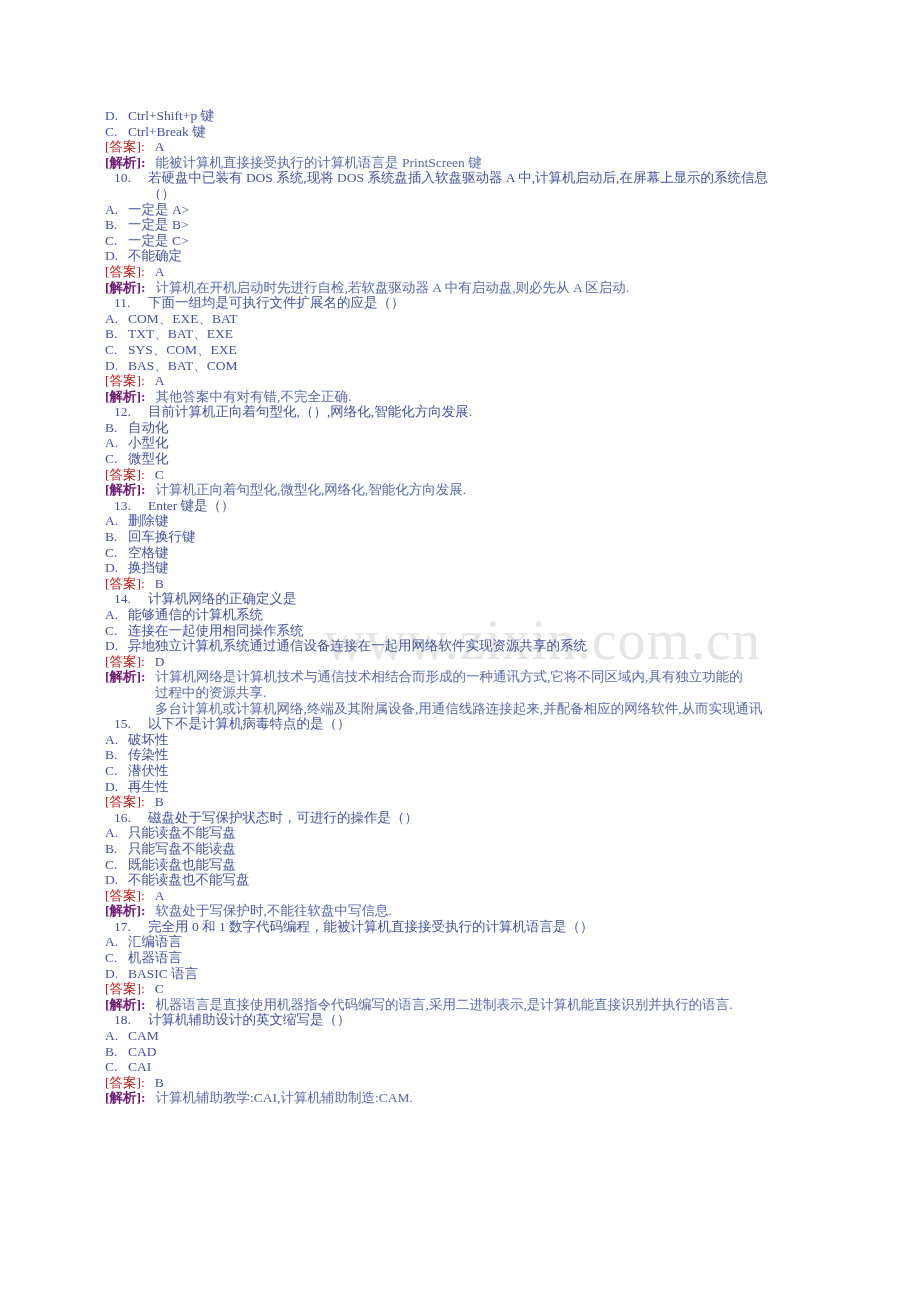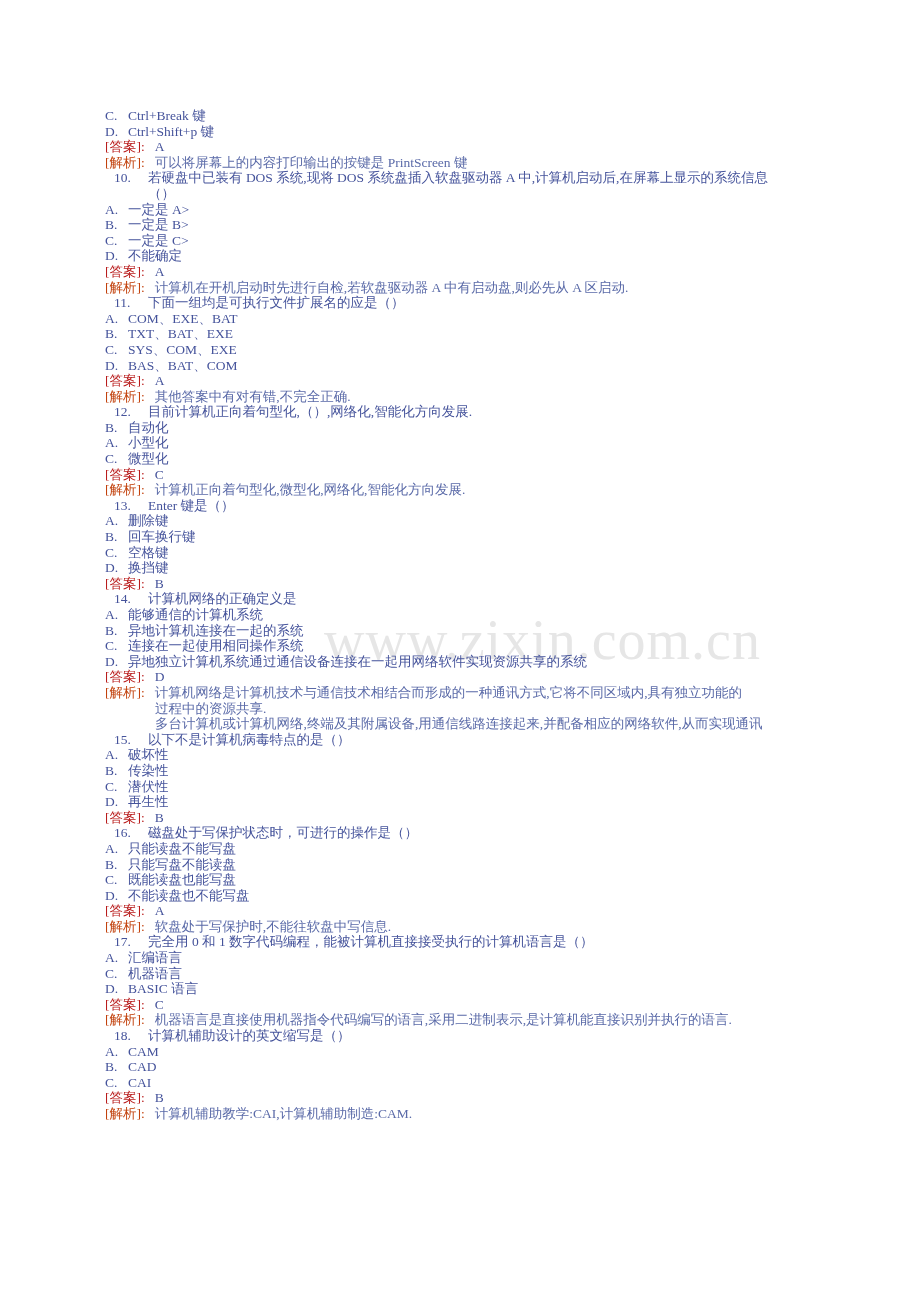--- a/index.html
+++ b/index.html
@@ -77,40 +77,40 @@
 
   .ans .lbl {
     color: #b91c1c;
   }
   .ans .val {
     color: #45539b;
     padding-left: 10px;
   }
 
   .exp .lbl {
-    color: #c2410c;
-    font-weight: normal;
+    color: #701a75;
+    font-weight: bold;
   }
   .exp .body {
     color: #5a6aa8;
     padding-left: 10px;
   }
 </style>
 </head>
 <body>
 
 <div class="page">
 
   <div class="watermark">www.zixin.com.cn</div>
 
   <div class="content" id="content">
+      <div class="line opt"><span class="ltr">D.</span><span>Ctrl+Shift+p 键</span></div>
       <div class="line opt"><span class="ltr">C.</span><span>Ctrl+Break 键</span></div>
-      <div class="line opt"><span class="ltr">D.</span><span>Ctrl+Shift+p 键</span></div>
       <div class="line ans"><span class="lbl">[答案]:</span><span class="val">A</span></div>
-      <div class="line exp"><span class="lbl">[解析]:</span><span class="body">可以将屏幕上的内容打印输出的按键是 PrintScreen 键</span></div>
+      <div class="line exp"><span class="lbl">[解析]:</span><span class="body">能被计算机直接接受执行的计算机语言是 PrintScreen 键</span></div>
       <div class="line stem"><span class="num">10.</span><span class="txt">若硬盘中已装有 DOS 系统,现将 DOS 系统盘插入软盘驱动器 A 中,计算机启动后,在屏幕上显示的系统信息</span></div>
       <div class="line stem"><span class="num">&nbsp;</span><span class="txt">（）</span></div>
       <div class="line opt"><span class="ltr">A.</span><span>一定是 A&gt;</span></div>
       <div class="line opt"><span class="ltr">B.</span><span>一定是 B&gt;</span></div>
       <div class="line opt"><span class="ltr">C.</span><span>一定是 C&gt;</span></div>
       <div class="line opt"><span class="ltr">D.</span><span>不能确定</span></div>
       <div class="line ans"><span class="lbl">[答案]:</span><span class="val">A</span></div>
       <div class="line exp"><span class="lbl">[解析]:</span><span class="body">计算机在开机启动时先进行自检,若软盘驱动器 A 中有启动盘,则必先从 A 区启动.</span></div>
       <div class="line stem"><span class="num">11.</span><span class="txt">下面一组均是可执行文件扩展名的应是（）</span></div>
       <div class="line opt"><span class="ltr">A.</span><span>COM、EXE、BAT</span></div>
@@ -126,21 +126,20 @@
       <div class="line ans"><span class="lbl">[答案]:</span><span class="val">C</span></div>
       <div class="line exp"><span class="lbl">[解析]:</span><span class="body">计算机正向着句型化,微型化,网络化,智能化方向发展.</span></div>
       <div class="line stem"><span class="num">13.</span><span class="txt">Enter 键是（）</span></div>
       <div class="line opt"><span class="ltr">A.</span><span>删除键</span></div>
       <div class="line opt"><span class="ltr">B.</span><span>回车换行键</span></div>
       <div class="line opt"><span class="ltr">C.</span><span>空格键</span></div>
       <div class="line opt"><span class="ltr">D.</span><span>换挡键</span></div>
       <div class="line ans"><span class="lbl">[答案]:</span><span class="val">B</span></div>
       <div class="line stem"><span class="num">14.</span><span class="txt">计算机网络的正确定义是</span></div>
       <div class="line opt"><span class="ltr">A.</span><span>能够通信的计算机系统</span></div>
-      <div class="line opt"><span class="ltr">B.</span><span>异地计算机连接在一起的系统</span></div>
       <div class="line opt"><span class="ltr">C.</span><span>连接在一起使用相同操作系统</span></div>
       <div class="line opt"><span class="ltr">D.</span><span>异地独立计算机系统通过通信设备连接在一起用网络软件实现资源共享的系统</span></div>
       <div class="line ans"><span class="lbl">[答案]:</span><span class="val">D</span></div>
       <div class="line exp"><span class="lbl">[解析]:</span><span class="body">计算机网络是计算机技术与通信技术相结合而形成的一种通讯方式,它将不同区域内,具有独立功能的</span></div>
       <div class="line exp cont"><span class="body">过程中的资源共享.</span></div>
       <div class="line exp cont"><span class="body">多台计算机或计算机网络,终端及其附属设备,用通信线路连接起来,并配备相应的网络软件,从而实现通讯</span></div>
       <div class="line stem"><span class="num">15.</span><span class="txt">以下不是计算机病毒特点的是（）</span></div>
       <div class="line opt"><span class="ltr">A.</span><span>破坏性</span></div>
       <div class="line opt"><span class="ltr">B.</span><span>传染性</span></div>
       <div class="line opt"><span class="ltr">C.</span><span>潜伏性</span></div>

